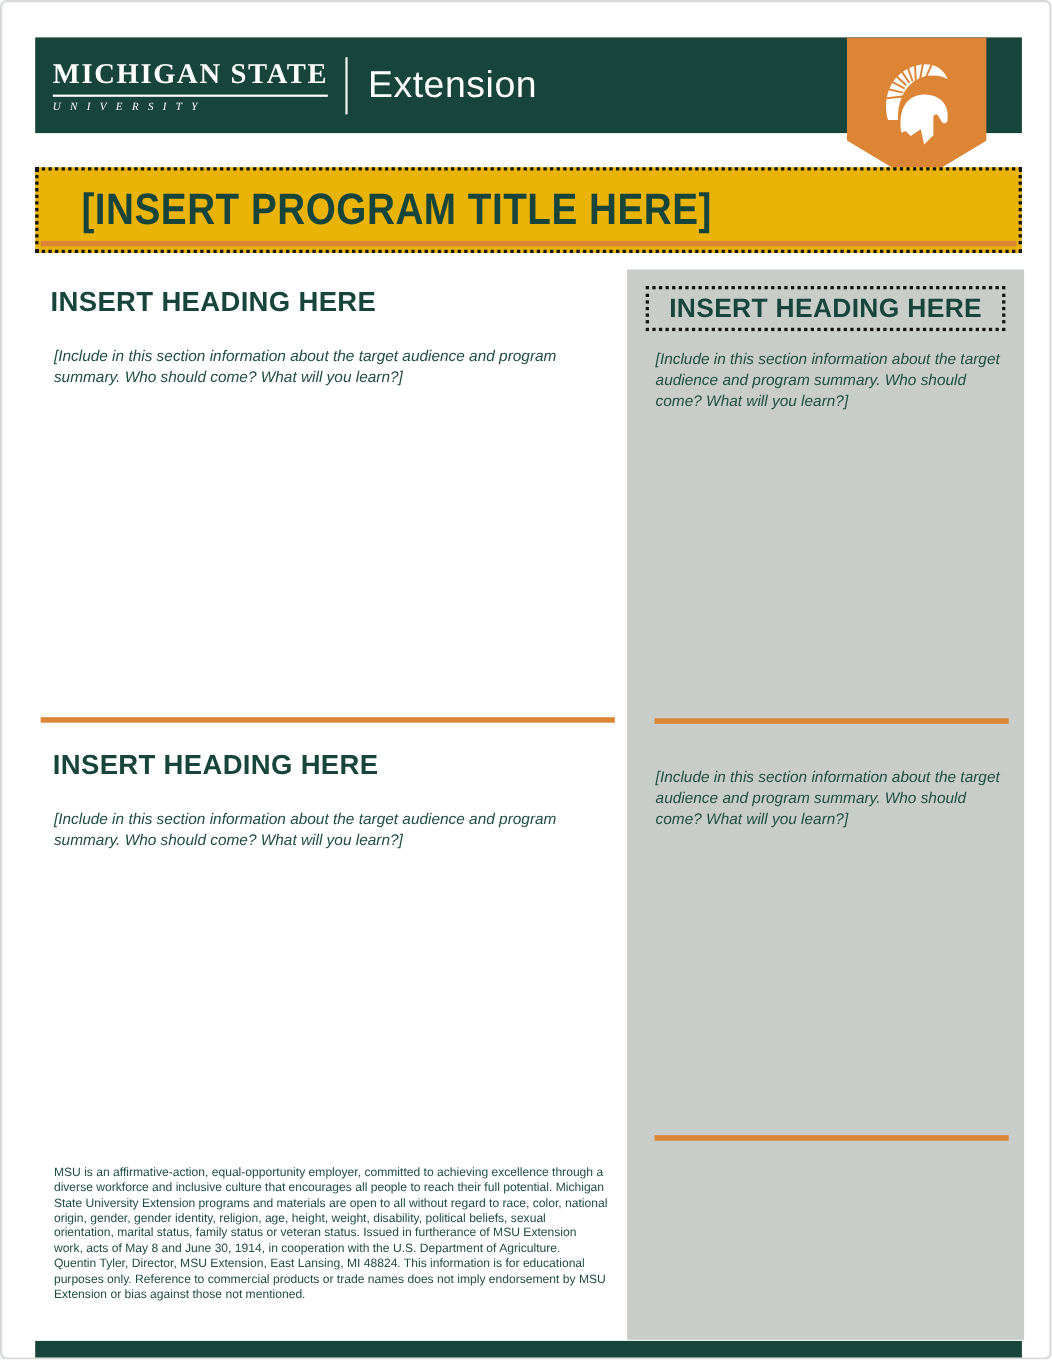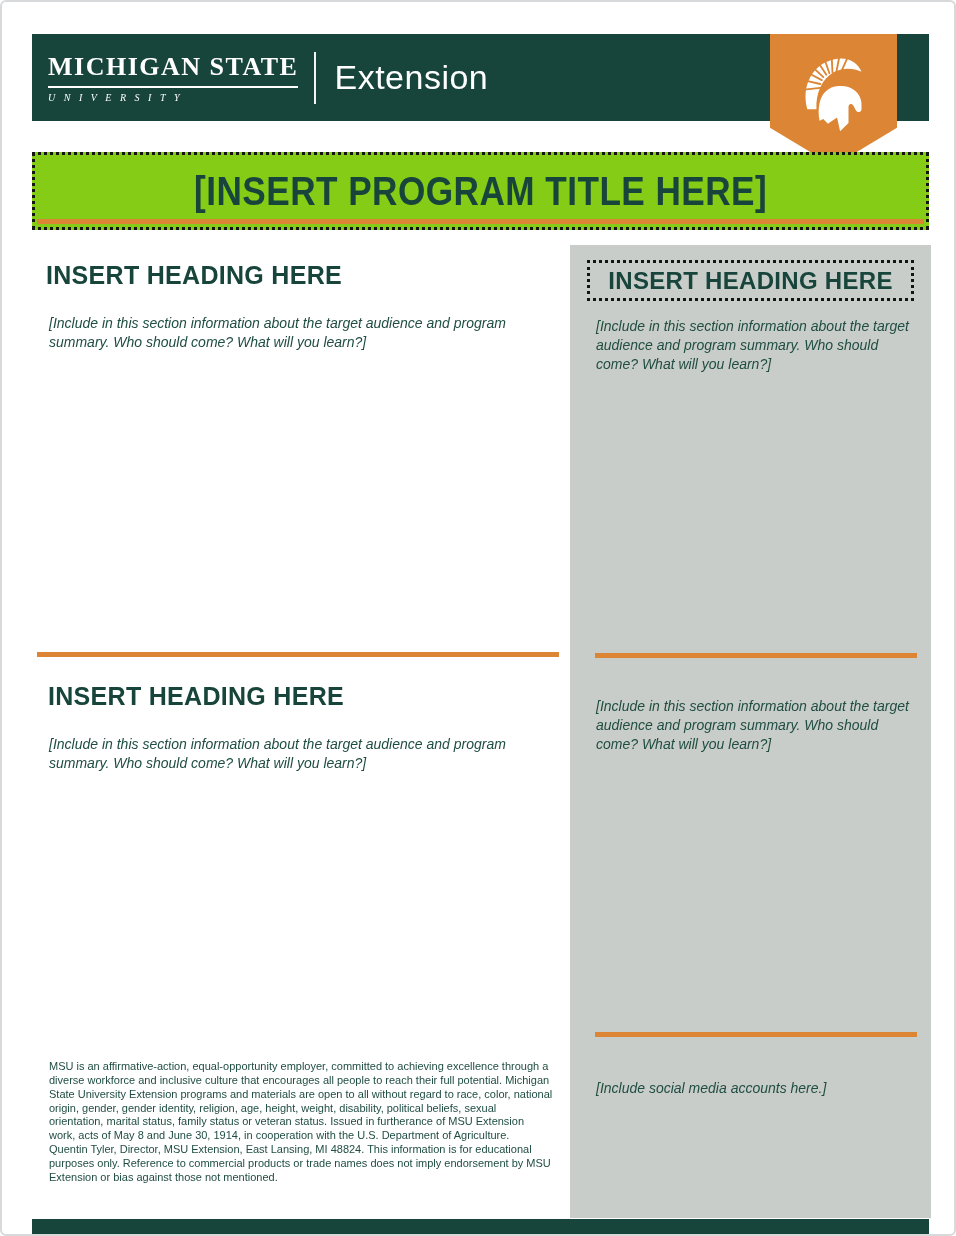--- a/index.html
+++ b/index.html
@@ -20,23 +20,23 @@
     letter-spacing:8.5px;margin-top:4px;white-space:nowrap;font-style:italic;}
   .header-divider{width:2px;height:52px;background:#fff;margin:0 18px 0 16px;opacity:.95;}
   .extension-label{color:#ffffff;font-size:34px;font-weight:300;letter-spacing:.5px;}
 
   .pennant{left:768px;top:32px;width:127px;height:132px;background:var(--orange);
     clip-path:polygon(0 0,100% 0,100% 71%,50% 100%,0 71%);
     display:flex;justify-content:center;align-items:flex-start;}
   .pennant svg{margin-top:14px;}
 
   
-  .title-box{left:30px;top:150px;width:897px;height:78px;background:#84cc16;
+  .title-box{left:30px;top:150px;width:897px;height:78px;background:#eab308;
     border:3px dotted #141414;box-sizing:border-box;
-    display:flex;align-items:center;justify-content:center;}
+    display:flex;align-items:center;justify-content:flex-start;}
   .title-text{color:var(--green);font-weight:700;font-size:40px;white-space:nowrap;
     transform:scaleX(.88);letter-spacing:.5px;}
   .title-rule{left:35px;top:217px;width:887px;height:5px;background:var(--orange);}
 
   
   .heading{color:var(--green);font-weight:700;font-size:25px;letter-spacing:.3px;white-space:nowrap;}
   .body-text{color:var(--textgreen);font-size:14px;line-height:1.37;font-style:italic;}
   .rule{height:5px;background:var(--orange);}
 
   
@@ -118,18 +118,17 @@
   </div>
 
   <div class="abs sidebar">
     <div class="abs sb-heading-box">
       <div class="heading sb-heading">INSERT HEADING HERE</div>
     </div>
     <div class="abs body-text sb-p1">[Include in this section information about the target audience and program summary. Who should come? What will you learn?]</div>
     <div class="abs rule sb-rule1"></div>
     <div class="abs body-text sb-p2">[Include in this section information about the target audience and program summary. Who should come? What will you learn?]</div>
     <div class="abs rule sb-rule2"></div>
-    <div class="abs body-text sb-social">[Include social media accounts here.]</div>
   </div>
 
   <div class="abs footer-bar"></div>
 
 </div>
 
 </body></html>

